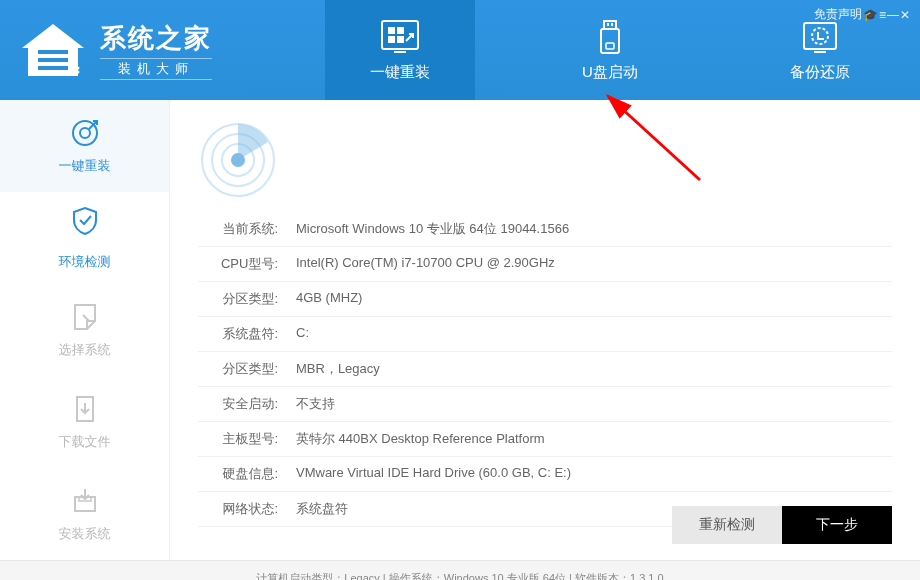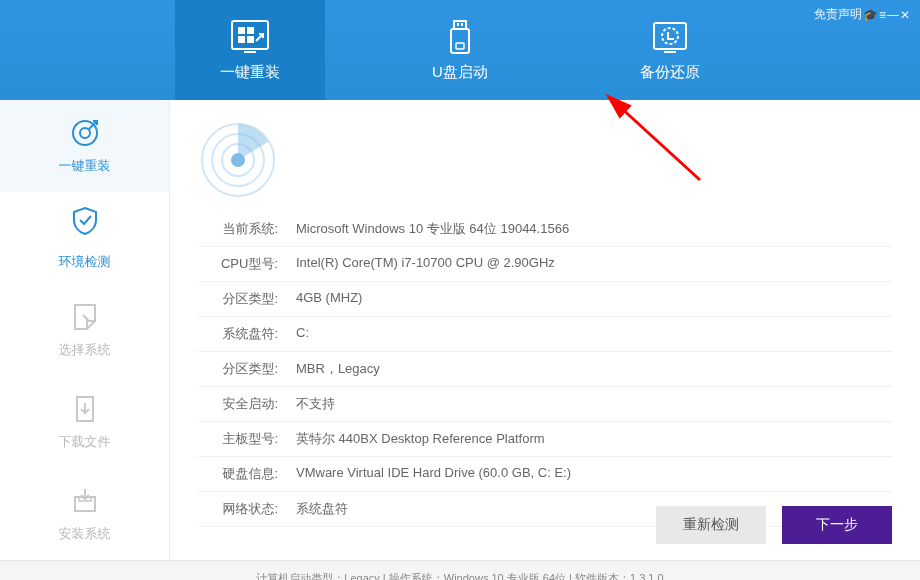--- a/index.html
+++ b/index.html
@@ -34,33 +34,49 @@
 .scan-circle { width: 80px; height: 80px; position: relative; }
 .scan-bar-wrap { flex: 1; }
 .scan-bar { height: 6px; background: #2a8fd8; width: 100%; }
 .scan-status { color: #666; font-size: 13px; margin-top: 10px; }
 
 .info-list { margin-top: 8px; }
 .info-row { display: flex; padding: 8px 0; border-bottom: 1px solid #f0f0f0; font-size: 13px; color: #555; }
 .info-label { width: 80px; color: #666; text-align: right; margin-right: 18px; }
 .info-value { color: #666; }
 
-.actions { position: absolute; right: 28px; bottom: 16px; display: flex; gap: 16px; }
+.actions { position: absolute; right: 28px; bottom: 16px; display: flex; }
 .btn { width: 110px; height: 38px; display: flex; align-items: center; justify-content: center; font-size: 14px; cursor: pointer; border: none; }
 .btn-secondary { background: #e8e8e8; color: #555; }
-.btn-primary { background: #4c1d95; color: #fff; }
+.btn-primary { background: #000000; color: #fff; }
 
 .footer { height: 36px; background: #f5f5f5; border-top: 1px solid #e5e5e5; font-size: 11px; color: #888; display: flex; align-items: center; justify-content: center; }
 
 .arrow { position: absolute; top: 90px; left: 600px; pointer-events: none; z-index: 10; }
 </style>
 </head>
 <body>
 
 <div class="header">
+  <div class="logo-area">
+    <svg class="logo-icon" viewBox="0 0 70 60">
+      <path d="M35 4 L66 28 L60 28 L60 56 L10 56 L10 28 L4 28 Z" fill="#fff"></path>
+      <rect x="20" y="30" width="30" height="4" fill="#2a8fd8"></rect>
+      <rect x="20" y="38" width="30" height="4" fill="#2a8fd8"></rect>
+      <rect x="20" y="46" width="30" height="4" fill="#2a8fd8"></rect>
+      <circle cx="56" cy="48" r="1.5" fill="#fff"></circle>
+        <circle cx="60" cy="48" r="1.5" fill="#fff"></circle>
+      <circle cx="56" cy="52" r="1.5" fill="#fff"></circle>
+        <circle cx="60" cy="52" r="1.5" fill="#fff"></circle>
+    </svg>
+    <div class="logo-text">
+      <div class="logo-title">系统之家</div>
+      <div class="logo-sub">装机大师</div>
+    </div>
+  </div>
   <div class="top-tabs">
     <div class="top-tab active">
       <svg class="top-tab-icon" viewBox="0 0 40 38">
           <rect x="2" y="2" width="36" height="28" rx="2" fill="none" stroke="#fff" stroke-width="2"></rect>
           <rect x="8" y="8" width="7" height="7" fill="#fff"></rect>
           <rect x="17" y="8" width="7" height="7" fill="#fff"></rect>
           <rect x="8" y="17" width="7" height="7" fill="#fff"></rect>
           <rect x="17" y="17" width="7" height="7" fill="#fff"></rect>
           <path d="M26 22 L32 16" stroke="#fff" stroke-width="2"></path>
           <path d="M29 15 L33 15 L33 19" fill="none" stroke="#fff" stroke-width="2"></path>

